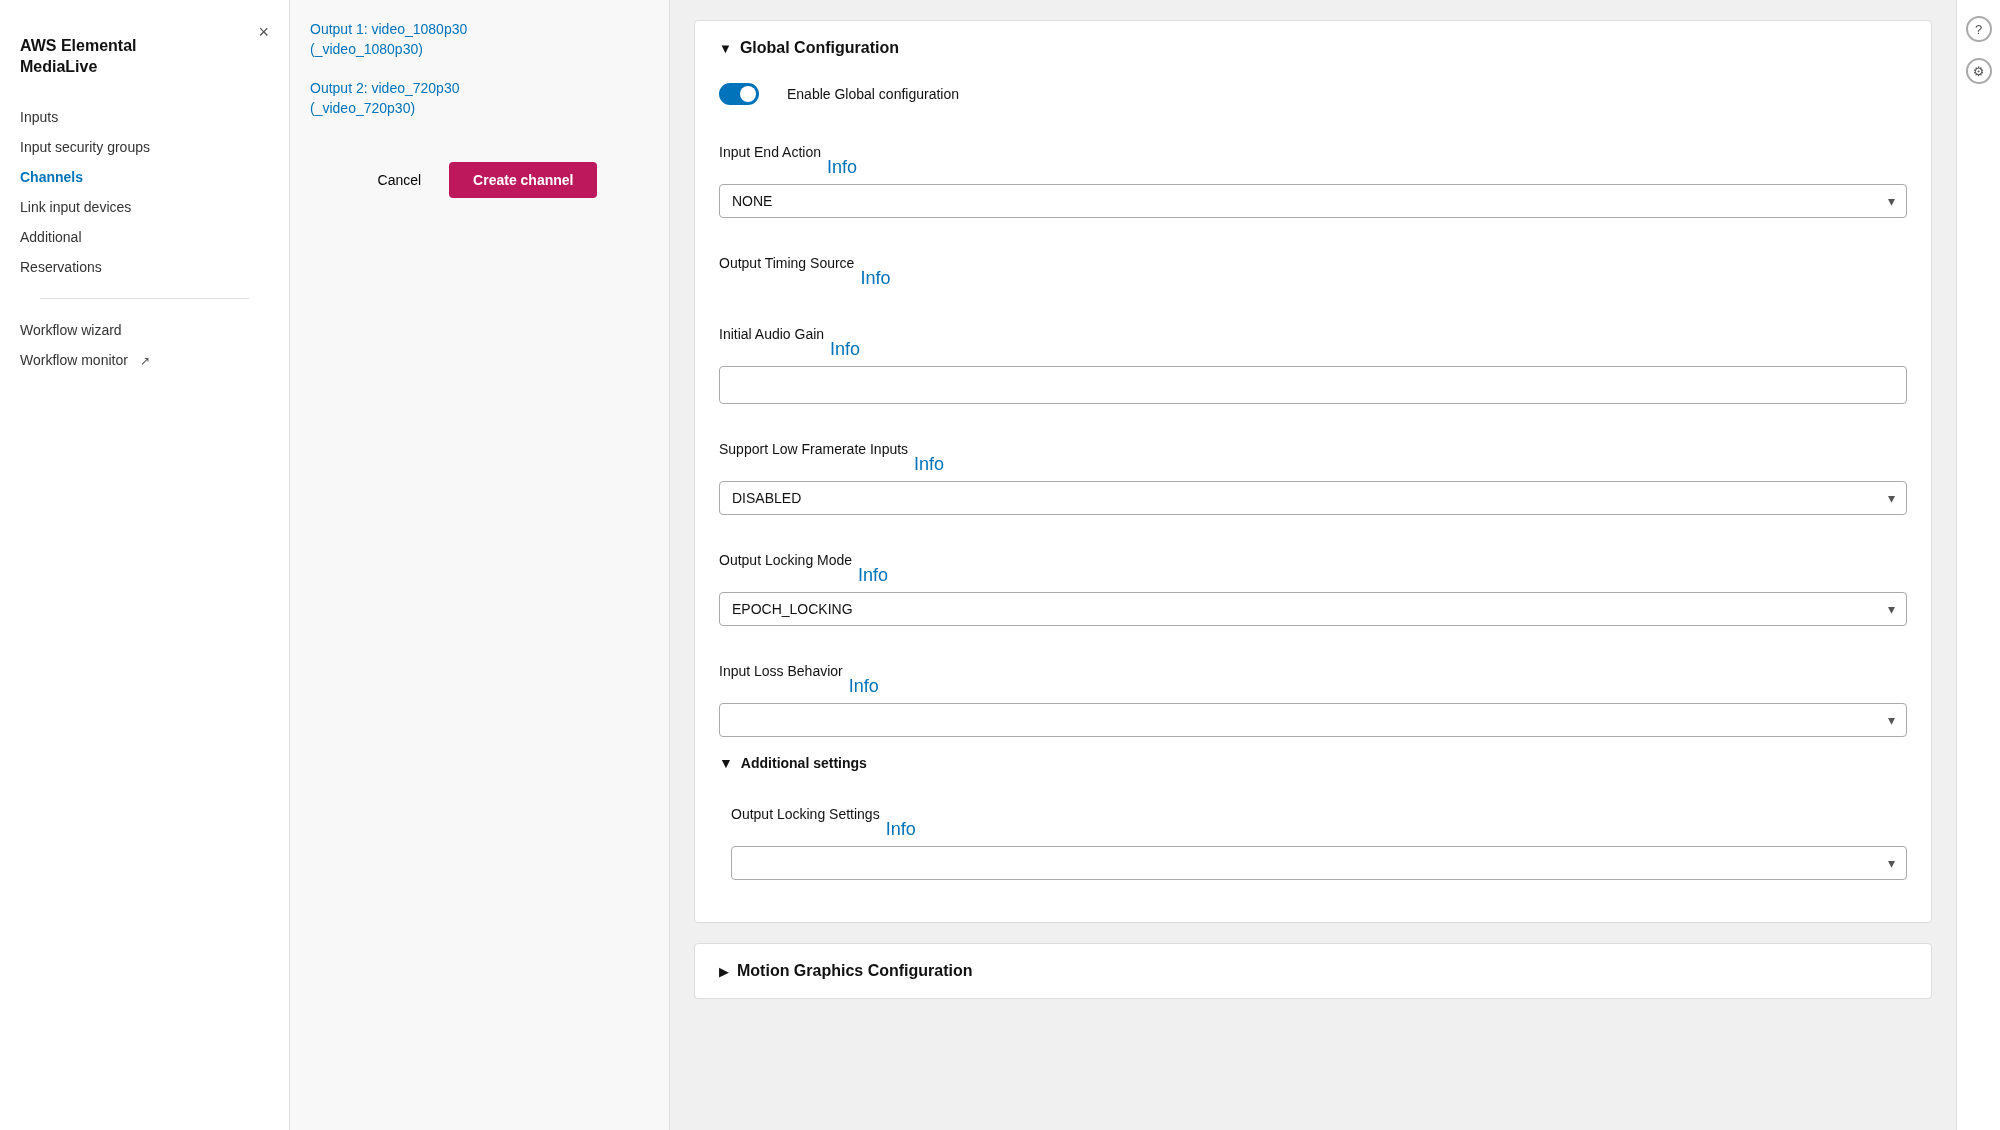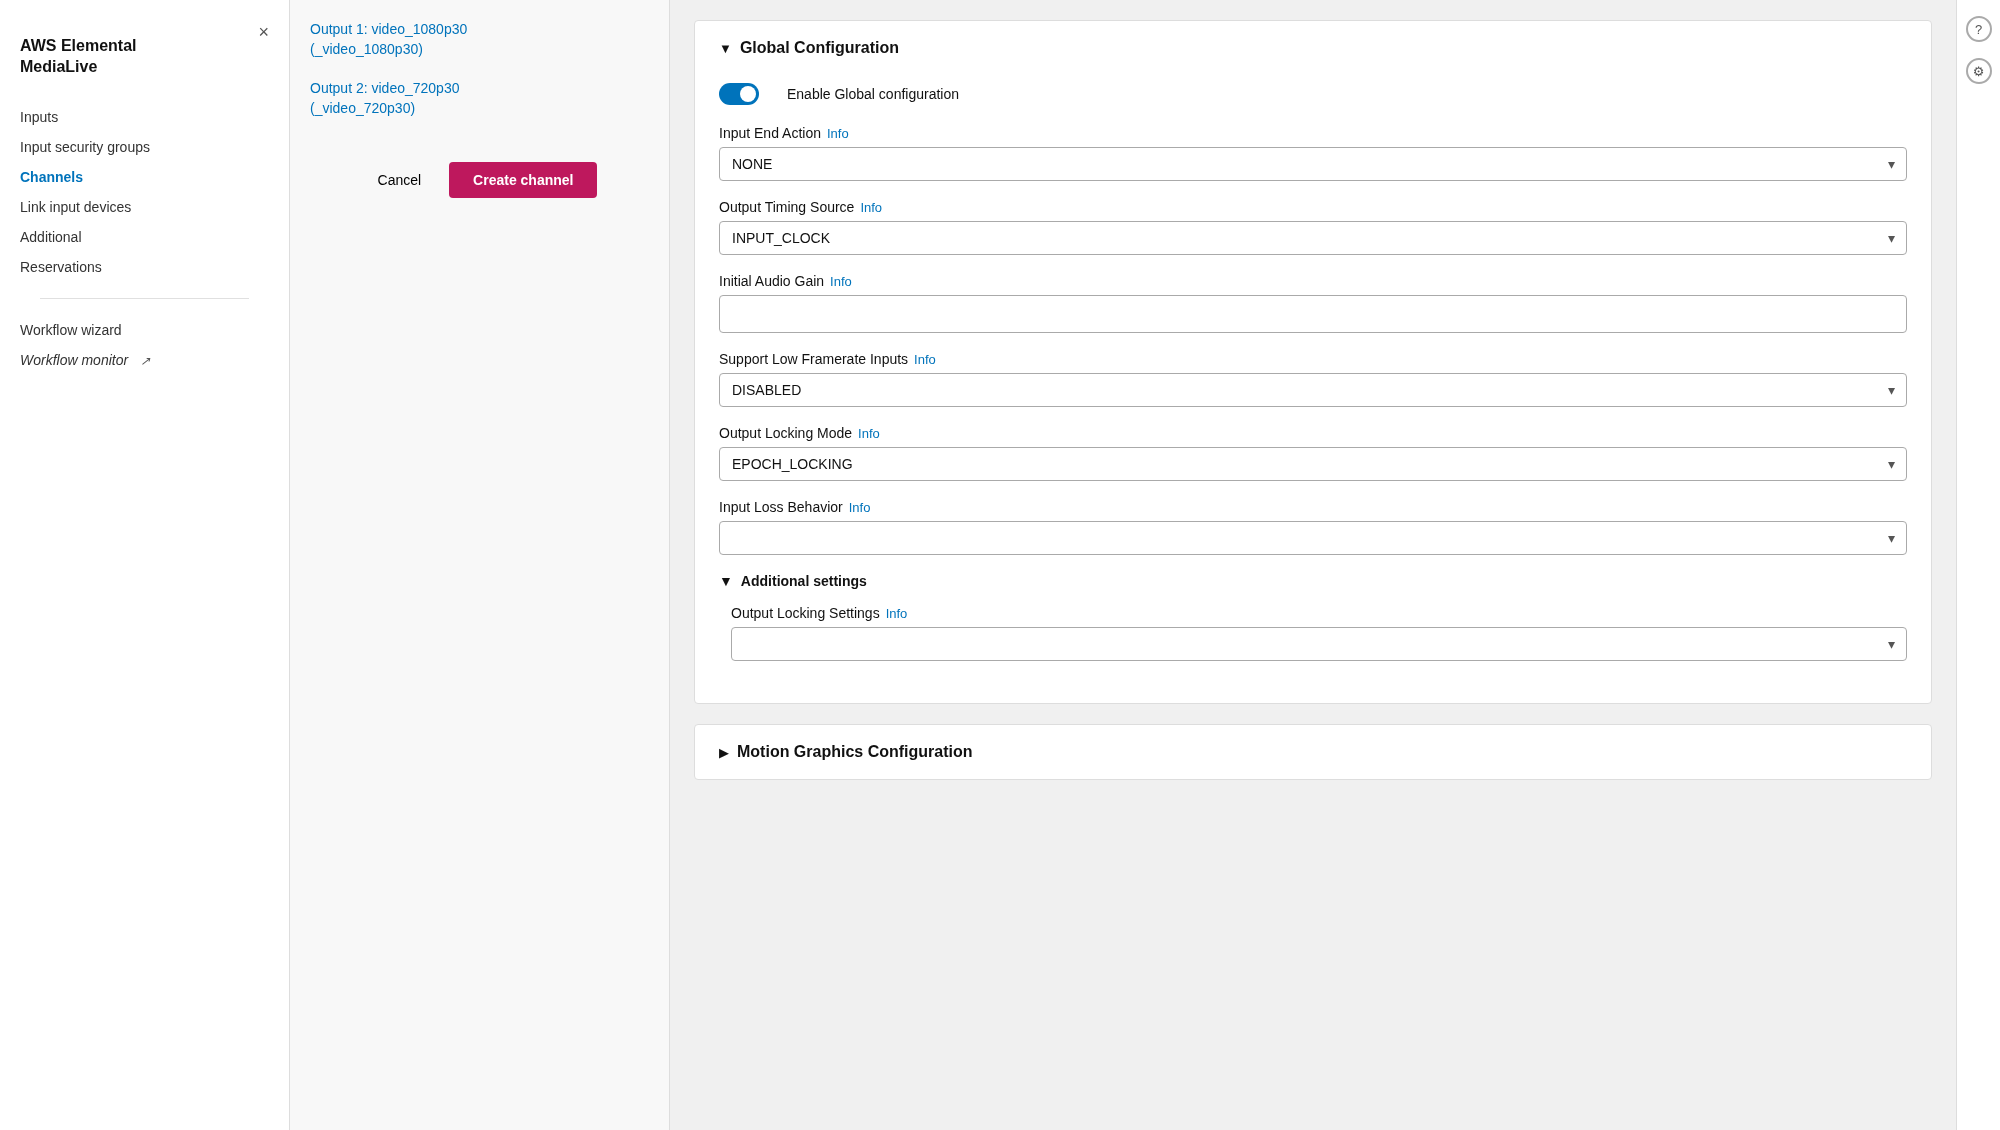--- a/index.html
+++ b/index.html
@@ -55,21 +55,20 @@
     }
     .sidebar-divider {
       border: none;
       border-top: 1px solid #e0e0e0;
       margin: 16px 20px;
     }
     .sidebar-nav-item.external {
       display: flex;
       align-items: flex-end;
       gap: 12px;
-      font-style: italic;
     }
     .external-icon { font-size: 12px; color: #555; }
 
     
     #main {
       flex: 1;
       display: flex;
       overflow: hidden;
     }
 
@@ -197,23 +196,24 @@
     .field-label {
       font-size: 14px;
       color: #111;
       margin-bottom: 6px;
       display: flex;
       align-items: center;
       gap: 6px;
     }
     .info-link {
       color: #0073bb;
-      font-size: 13px;
+      font-size: 18px;
       cursor: pointer;
       text-decoration: none;
+      margin-top: 32px;
     }
     .field-select, .field-input {
       width: 100%;
       padding: 8px 12px;
       border: 1px solid #aaa;
       border-radius: 4px;
       background: #fff;
       font-size: 14px;
       color: #111;
       appearance: none;
@@ -345,26 +345,20 @@
               <option>SWITCH_AND_LOOP_INPUTS</option>
             </select>
           </div>
         </div>
 
         <div class="field-group">
           <div class="field-label">
             <span>Output Timing Source</span>
             <a class="info-link">Info</a>
           </div>
-          <div class="select-wrapper">
-            <select class="field-select">
-              <option>INPUT_CLOCK</option>
-              <option>SYSTEM_CLOCK</option>
-            </select>
-          </div>
         </div>
 
         <div class="field-group">
           <div class="field-label">
             <span>Initial Audio Gain</span>
             <a class="info-link">Info</a>
           </div>
           <input type="text" class="field-input" value="" style="">
         </div>
 

